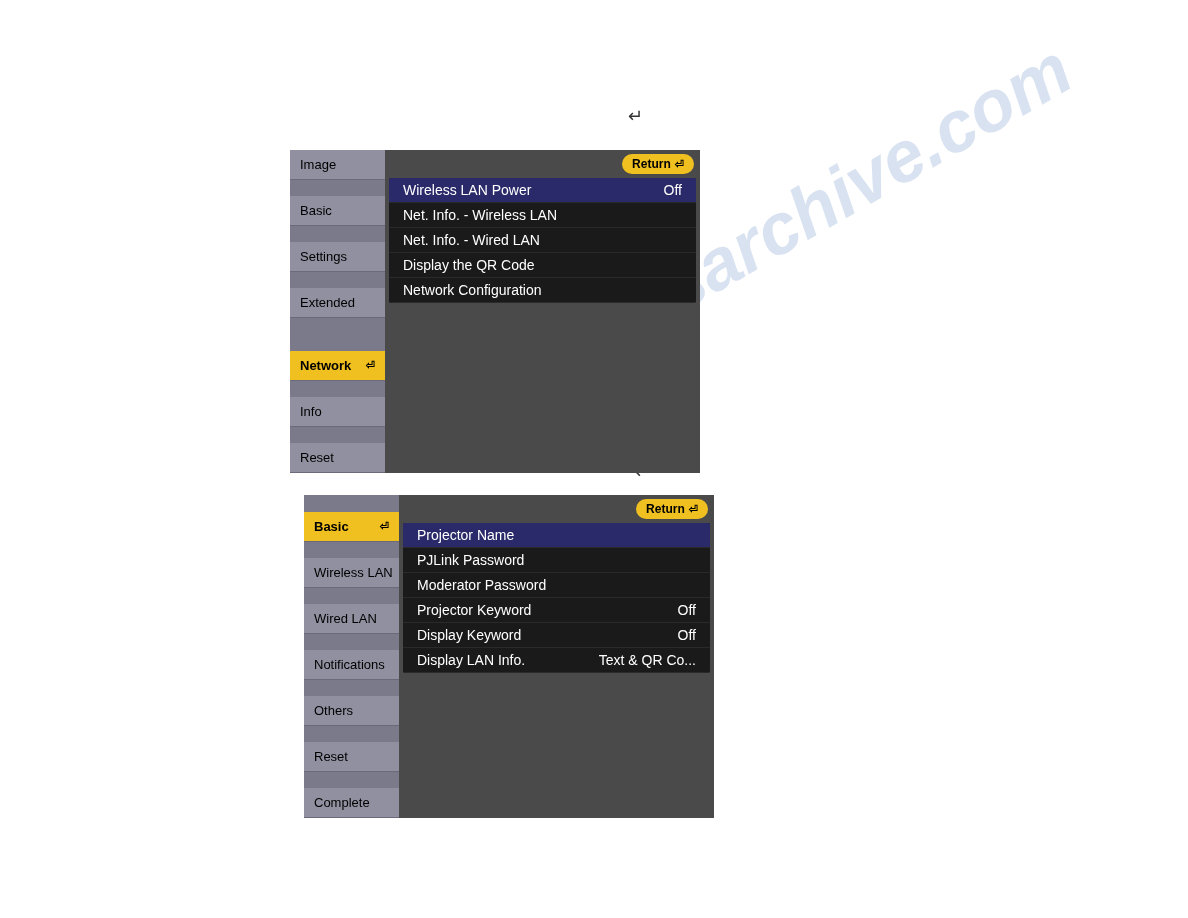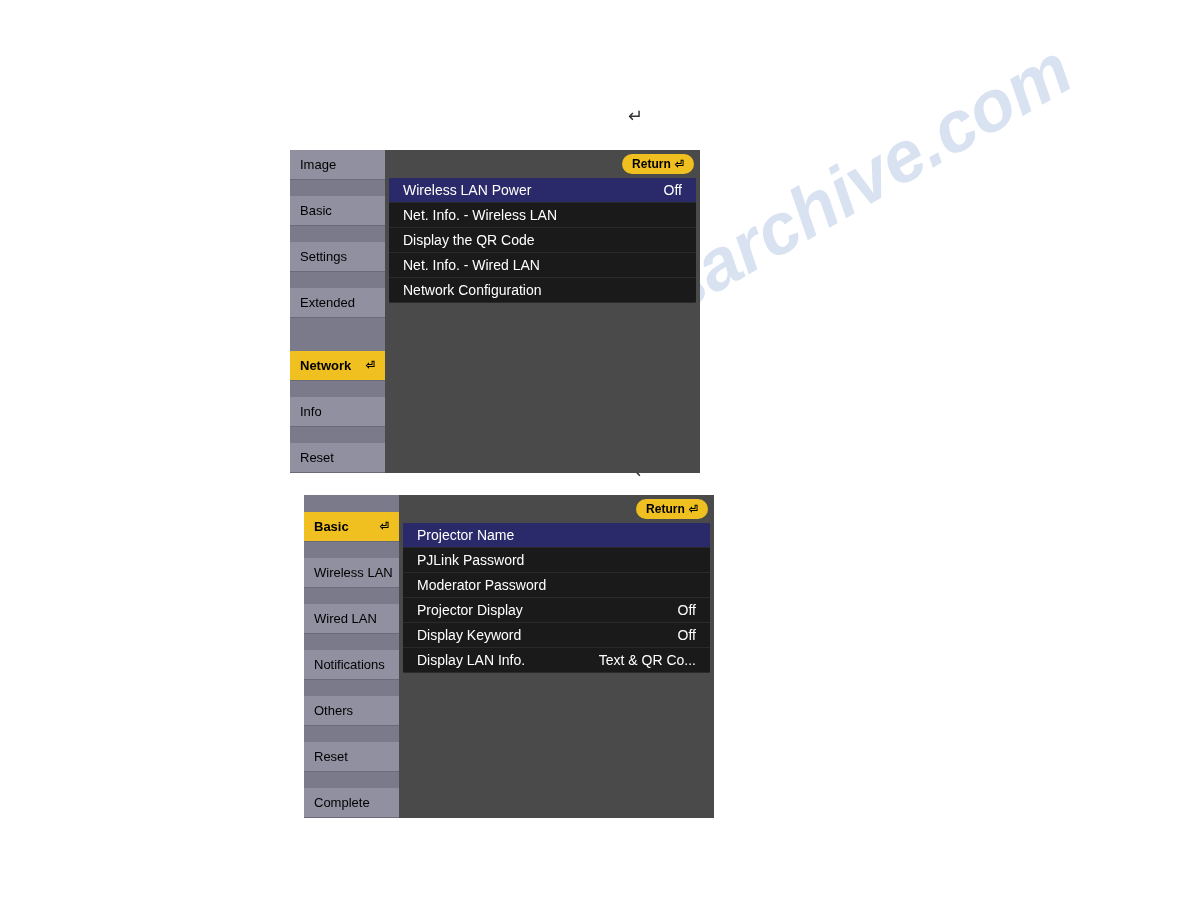--- a/index.html
+++ b/index.html
@@ -190,25 +190,25 @@
     <div class="menu-list">
       <div class="menu-row">
         <span class="label">Wireless LAN Power</span>
         <span class="value">Off</span>
       </div>
       <div class="menu-row">
         <span class="label">Net. Info. - Wireless LAN</span>
         <span class="value"></span>
       </div>
       <div class="menu-row">
+        <span class="label">Net. Info. - Wired LAN</span>
+        <span class="value"></span>
+      </div>
+      <div class="menu-row">
         <span class="label">Display the QR Code</span>
-        <span class="value"></span>
-      </div>
-      <div class="menu-row">
-        <span class="label">Net. Info. - Wired LAN</span>
         <span class="value"></span>
       </div>
       <div class="menu-row">
         <span class="label">Network Configuration</span>
         <span class="value"></span>
       </div>
     </div>
   </div>
 </div>
 
@@ -241,21 +241,21 @@
       </div>
       <div class="menu-row">
         <span class="label">PJLink Password</span>
         <span class="value"></span>
       </div>
       <div class="menu-row">
         <span class="label">Moderator Password</span>
         <span class="value"></span>
       </div>
       <div class="menu-row">
-        <span class="label">Projector Display</span>
+        <span class="label">Projector Keyword</span>
         <span class="value">Off</span>
       </div>
       <div class="menu-row">
         <span class="label">Display Keyword</span>
         <span class="value">Off</span>
       </div>
       <div class="menu-row">
         <span class="label">Display LAN Info.</span>
         <span class="value">Text &amp; QR Co...</span>
       </div>

